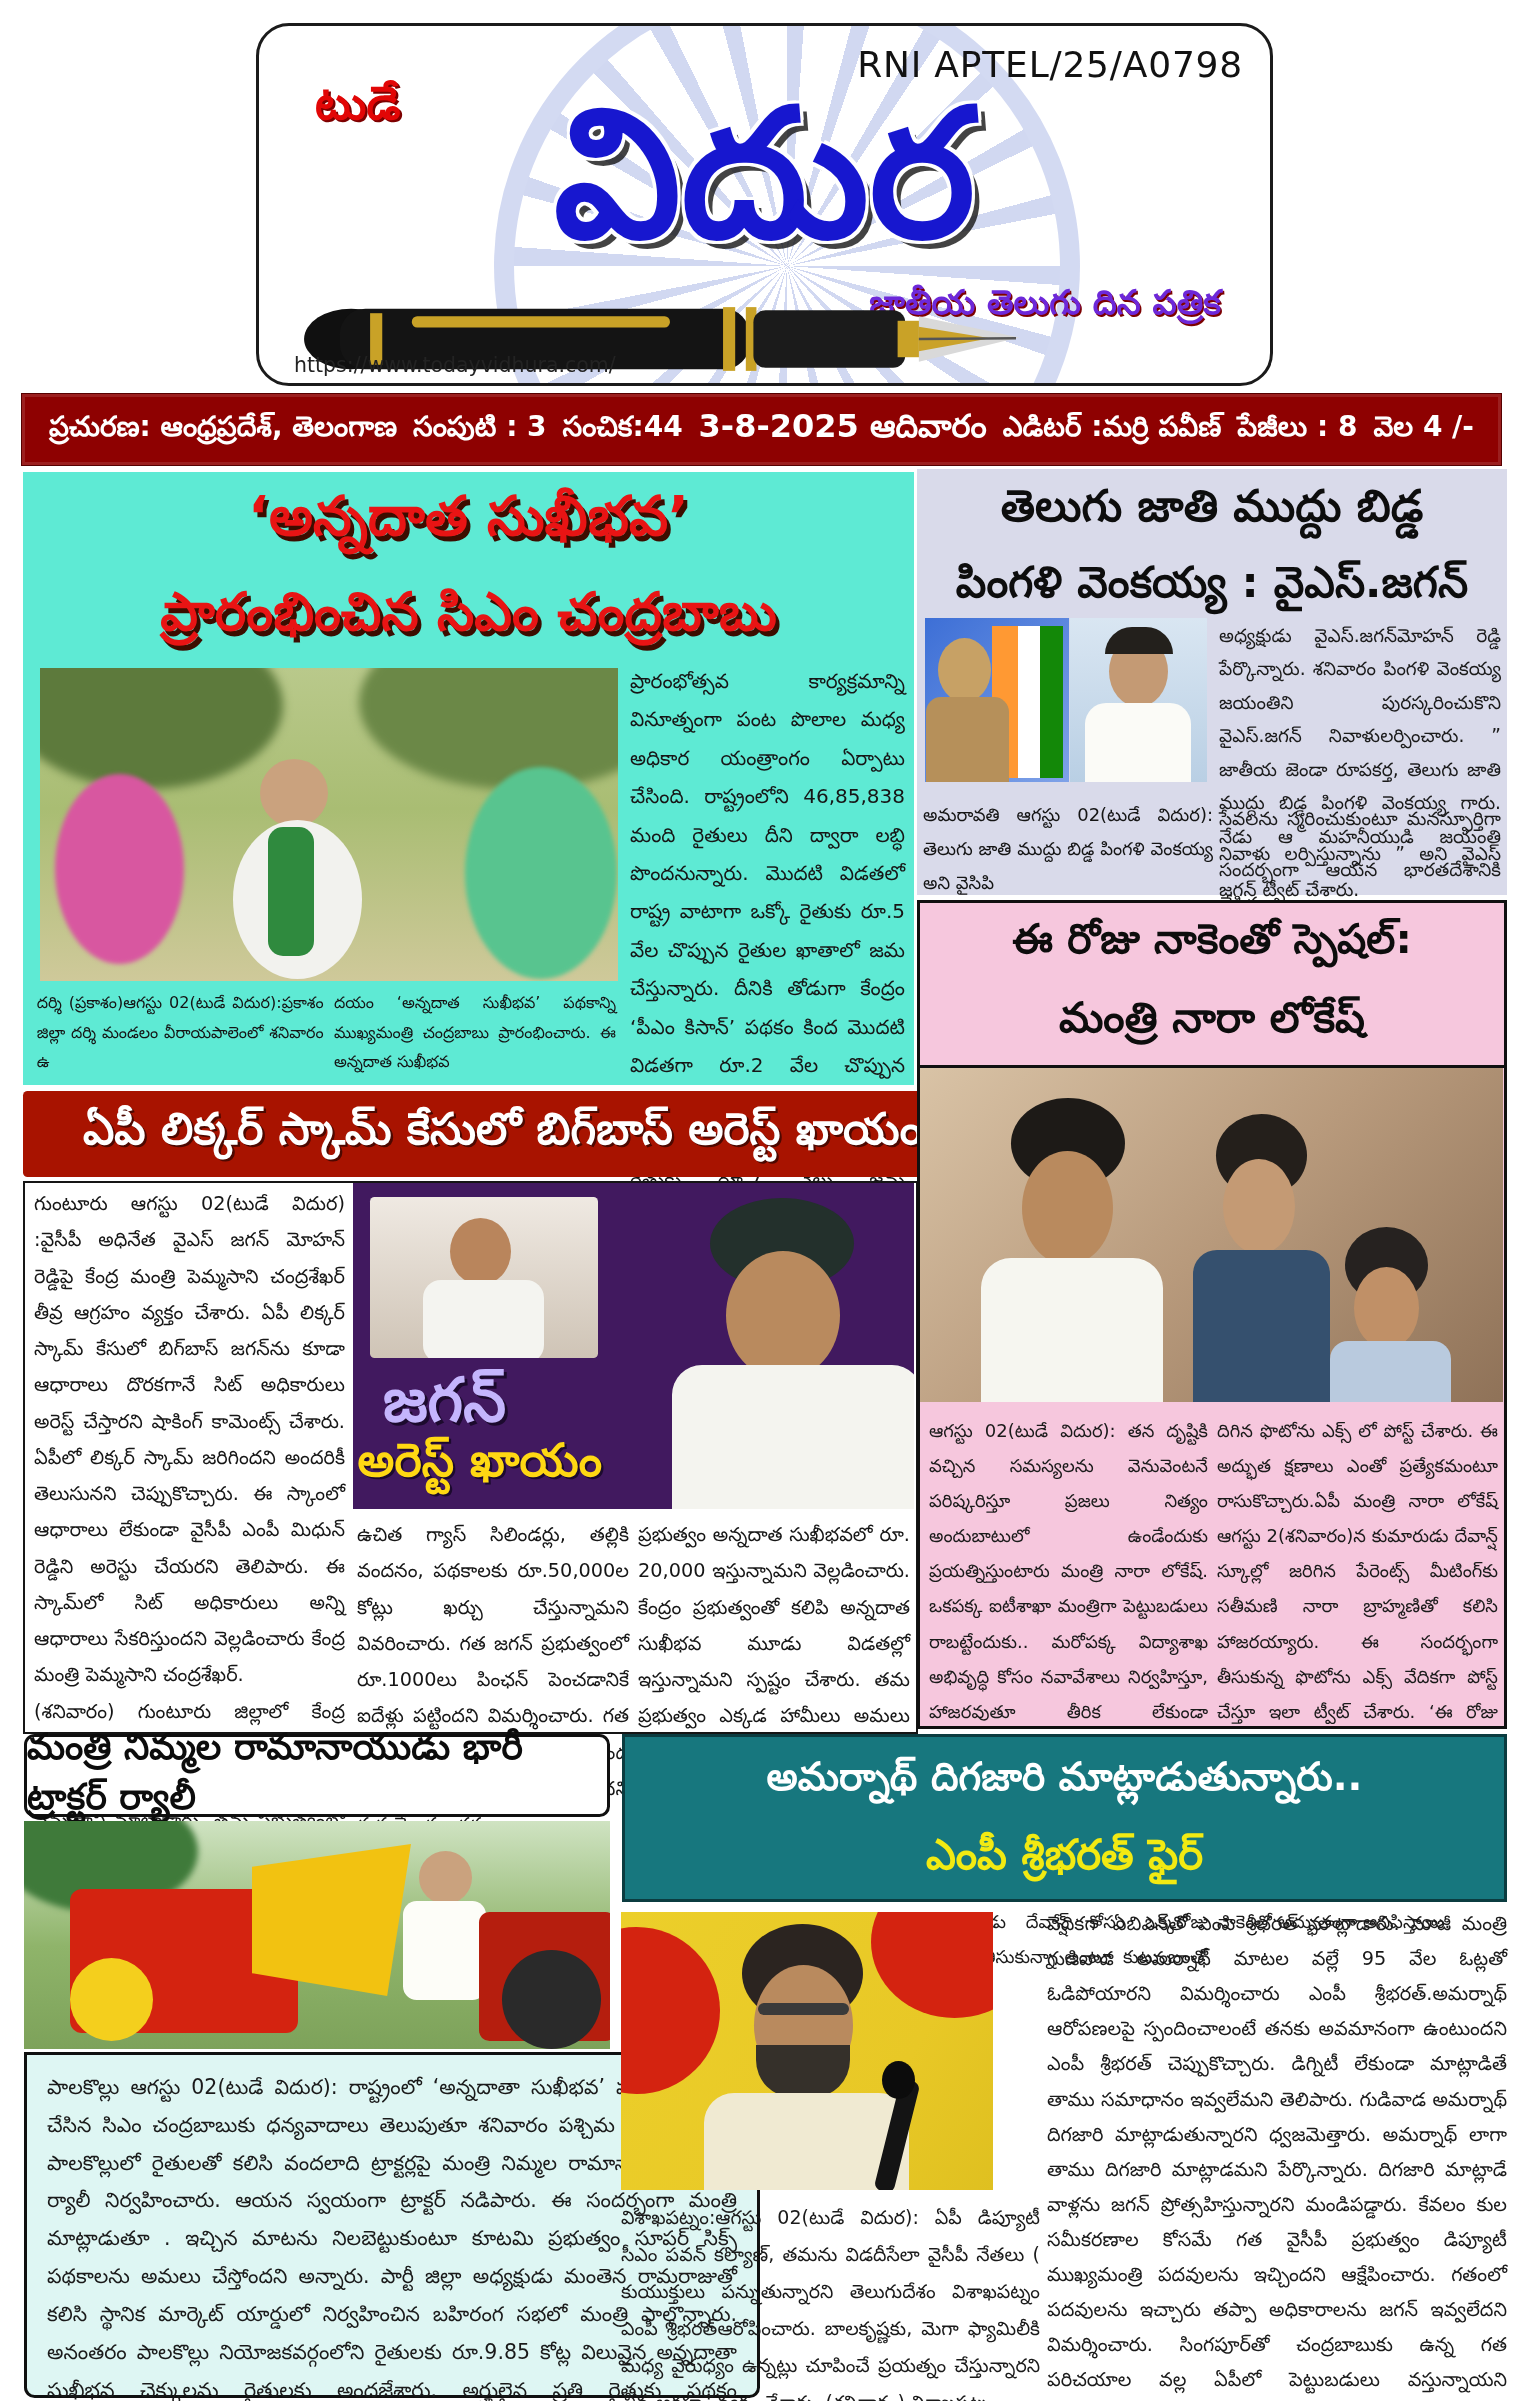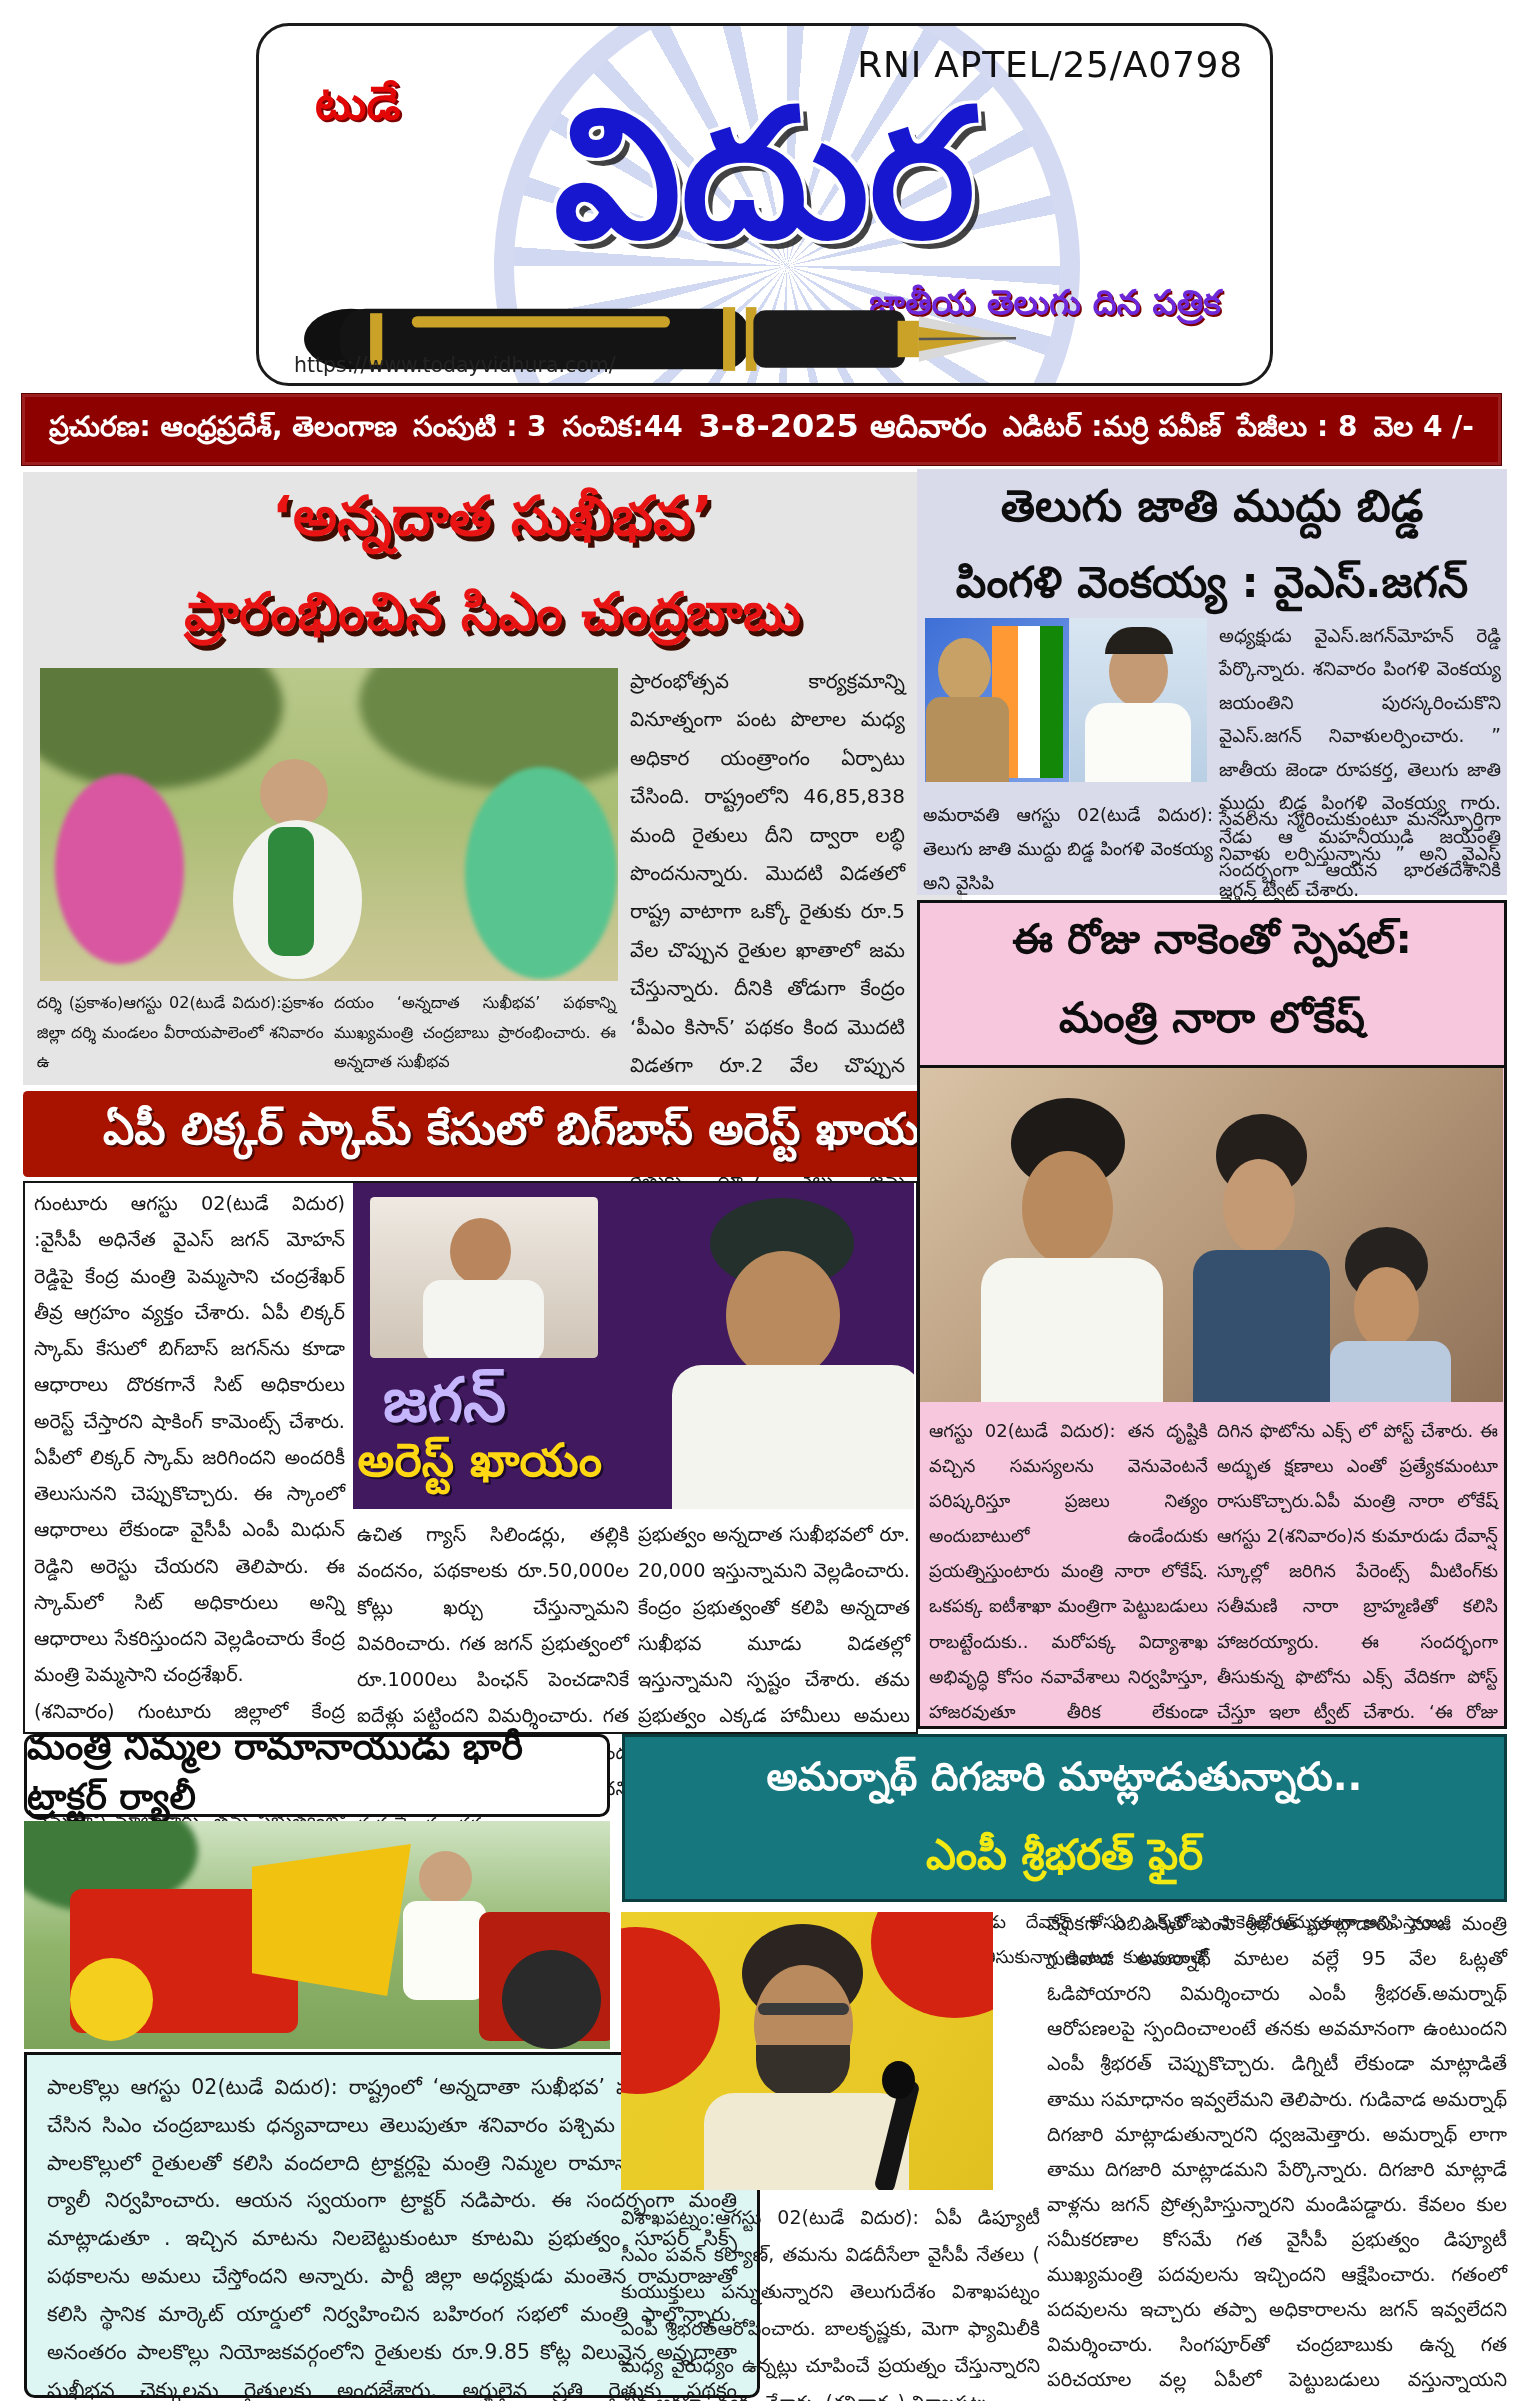--- a/index.html
+++ b/index.html
@@ -28,36 +28,36 @@
   #site-url{left:35px;bottom:6px;font-size:20.5px;color:#232323;}
 
   
   #infobar{left:21px;top:393px;width:1481px;height:73px;background:#8e0101;
            border:1.5px solid #570000;box-shadow:inset 0 0 0 3px rgba(255,255,255,.12);
            display:flex;align-items:center;justify-content:space-between;
            padding:0 27px;box-sizing:border-box;color:#fff;font-weight:bold;font-size:28px;}
   #infobar .date{font-size:32px;}
 
   
-  #annadata{left:23px;top:472px;width:891px;height:613px;background:#e5e5e5;padding-left:48px;}
+  #annadata{left:23px;top:472px;width:891px;height:613px;background:#5eead4;}
   .red-head{color:#e81414;font-weight:bold;text-shadow:3.8px 4.6px 0 #3c0d00;white-space:nowrap;}
   #annadata-h1{left:0;right:0;top:12px;font-size:55px;}
   #annadata-h2{left:0;right:0;top:109px;font-size:53px;}
   #annadata-photo{left:16.7px;top:196px;width:578px;height:313px;overflow:hidden;
                   background:linear-gradient(180deg,#b9c98b 0%,#a9bd73 45%,#cfc99a 100%);}
   .blob{position:absolute;border-radius:50%;}
   #annadata-body{left:607px;top:190px;width:275px;height:422px;font-size:20px;line-height:1.92;}
   .caption{font-size:16px;line-height:1.85;color:#141414;}
   #annadata-cap1{left:13.7px;top:516px;width:287px;}
   #annadata-cap2{left:311px;top:516px;width:282px;}
 
   
   #liquor-banner{left:23px;top:1091px;width:959px;height:86px;background:#a81300;
                  border-radius:4.6px;display:flex;align-items:center;justify-content:center;
-                 color:#fff;font-weight:bold;font-size:44px;text-shadow:2.3px 2.3px 0 #4d0800;padding-left:20px;}
+                 color:#fff;font-weight:bold;font-size:44px;text-shadow:2.3px 2.3px 0 #4d0800;}
   #liquor{left:23px;top:1181px;width:891px;height:549px;border:2.3px solid #151515;background:#fff;}
   .bodytxt{font-size:19.3px;line-height:1.88;color:#161616;}
   #liquor-col1{left:9px;top:3px;width:311px;height:540px;white-space:pre-line;}
   #liquor-img{left:328px;top:0;width:561px;height:326px;background:#41195f;overflow:hidden;}
   #liquor-inset{left:16.7px;top:13.7px;width:228px;height:161px;background:linear-gradient(180deg,#efe9e2,#cfc4b6);
                 border-radius:4.6px;overflow:hidden;}
   #liquor-overlay1{left:30px;top:181px;font-size:61px;font-weight:bold;color:#c4b5fd;
                    text-shadow:3px 3px 0 #1c0a2e;}
   #liquor-overlay2{left:4.6px;top:250px;font-size:46px;font-weight:bold;color:#ffd813;
                    text-shadow:2.3px 2.3px 0 #1c0a2e;white-space:nowrap;}

